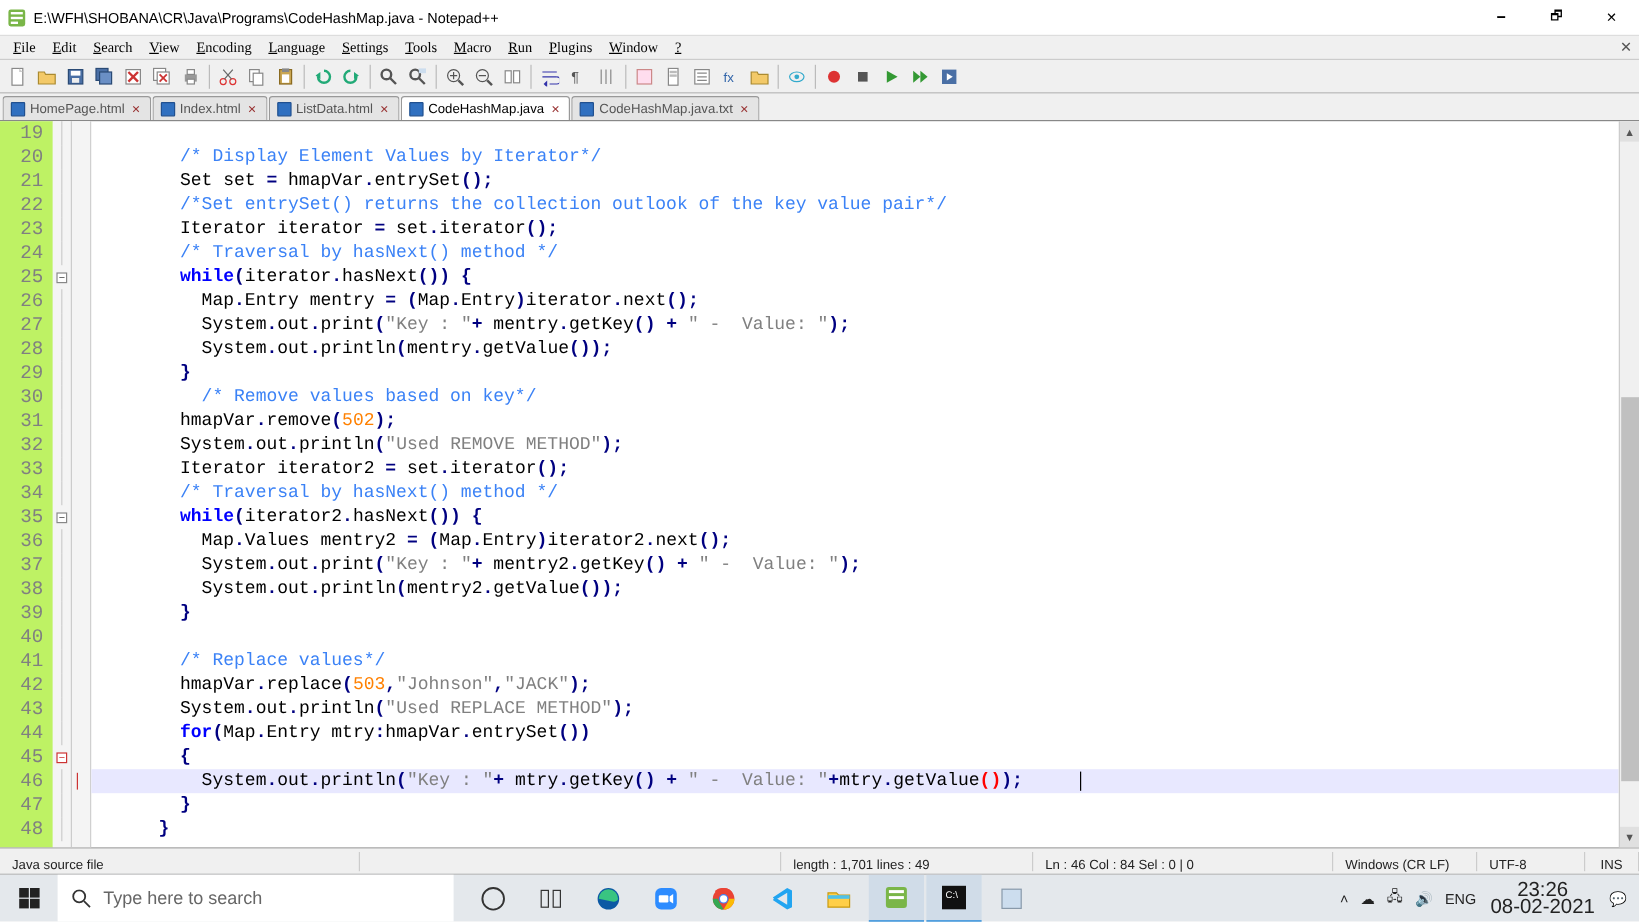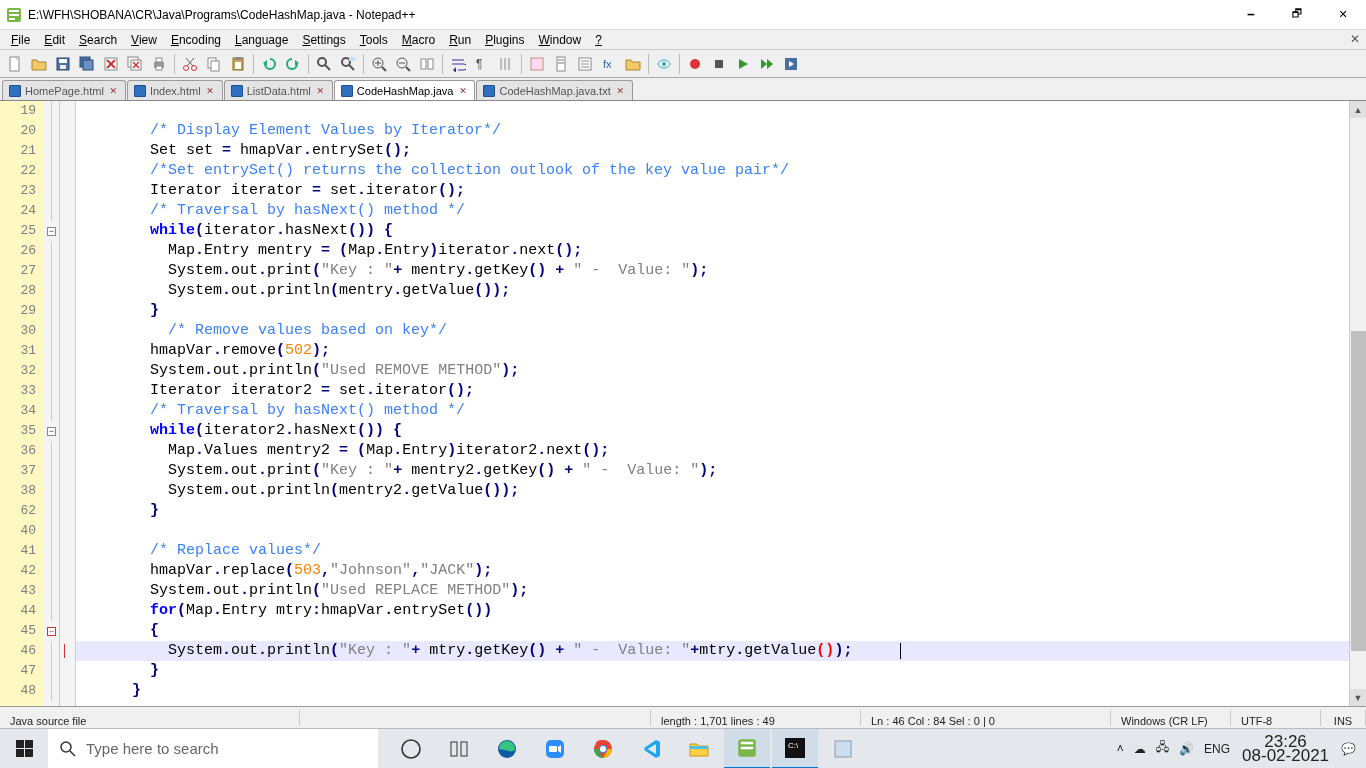--- a/index.html
+++ b/index.html
@@ -7,41 +7,41 @@
 #app { display:flex; flex-direction:column; width:1366px; height:768px; background:#fff; }
 
 
 #titlebar { height:30px; background:#fff; display:flex; align-items:center; border-bottom:1px solid #ddd; }
 #titlebar .icon { width:16px; height:16px; margin:0 6px; }
 #titlebar .title { flex:1; font-size:12px; color:#000; }
 #titlebar .winbtns { display:flex; }
 #titlebar .winbtns div { width:46px; height:30px; display:flex; align-items:center; justify-content:center; font-family:sans-serif; font-size:11px; cursor:default; }
 
 
-#menubar { height:20px; background:#f0f0f0; display:flex; align-items:center; padding:0 4px; font-size:12px; border-bottom:1px solid #ccc; position:relative; }
+#menubar { height:20px; background:#f0f0f0; display:flex; align-items:center; padding:0 4px; font-size:12px; border-bottom:1px solid #ccc; position:relative;font-family:Liberation Serif, serif; }
 #menubar .mitem { padding:2px 7px; cursor:default; }
 #menubar .mitem u { text-decoration:underline; }
 #menubar .xbtn { position:absolute; right:6px; top:2px; font-size:12px; color:#555; cursor:default; }
 
 
 #toolbar { height:28px; background:#f0f0f0; display:flex; align-items:center; gap:2px; padding:2px 4px; border-bottom:1px solid #aaa; }
 #toolbar .tb { width:22px; height:22px; display:flex; align-items:center; justify-content:center; border:1px solid transparent; }
 #toolbar .sep { width:1px; height:20px; background:#bbb; margin:0 2px; }
 #toolbar svg { width:16px; height:16px; }
 
 
 #tabbar { height:22px; background:#f0f0f0; display:flex; align-items:flex-end; padding:2px 2px 0 2px; gap:0; }
 .tab { display:flex; align-items:center; padding:2px 6px; height:20px; background:#e4e4e4; border:1px solid #999; border-bottom:none; border-radius:3px 3px 0 0; font-size:11px; color:#555; gap:4px; margin-right:1px; cursor:default; }
 .tab.active { background:#fff; color:#000; font-weight:normal;margin-top:24px; }
 .tab .ticon { width:12px; height:12px; background:#3070c0; border:1px solid #205090; border-radius:1px; }
 .tab .tclose { width:11px; height:11px; font-size:9px; color:#993333; display:flex; align-items:center; justify-content:center; }
 
 
 #editor { flex:1; display:flex; background:#fff; border-top:1px solid #888; min-height:0; position:relative; }
-#gutter { width:44px; background:#fef9c3; text-align:right; padding:0 8px 0 0; font-family:"Courier New",monospace; font-size:13px; color:#808080; }
+#gutter { width:44px; background:#bef264; text-align:right; padding:0 8px 0 0; font-family:"Courier New",monospace; font-size:16px; color:#808080; }
 #gutter .ln { height:20px; line-height:20px; }
 #fold { width:16px; background:#f4f4f4; border-right:1px solid #ccc; }
 #fold .fr { height:20px; display:flex; align-items:center; justify-content:center; position:relative; }
 #fold .box { width:9px; height:9px; border:1px solid #888; background:#fff; font-size:9px; line-height:7px; text-align:center; color:#444; cursor:default; }
 #fold .box.red { border-color:#c33; color:#c33; }
 #fold .vline { width:1px; height:20px; background:#ccc; }
 #margin { width:16px; background:#f4f4f4; border-right:1px solid #d0d0d0; }
 #margin .mr { height:20px; position:relative; }
 #margin .cl { position:absolute; left:4px; top:3px; bottom:3px; width:1px; background:#c33; }
 #code { flex:1; font-family:"Courier New",monospace; font-size:15px; color:#000; overflow:hidden; position:relative; }
@@ -364,21 +364,21 @@
         <div class="ln">29</div>
         <div class="ln">30</div>
         <div class="ln">31</div>
         <div class="ln">32</div>
         <div class="ln">33</div>
         <div class="ln">34</div>
         <div class="ln">35</div>
         <div class="ln">36</div>
         <div class="ln">37</div>
         <div class="ln">38</div>
-        <div class="ln">62</div>
+        <div class="ln">39</div>
         <div class="ln">40</div>
         <div class="ln">41</div>
         <div class="ln">42</div>
         <div class="ln">43</div>
         <div class="ln">44</div>
         <div class="ln">45</div>
         <div class="ln">46</div>
         <div class="ln">47</div>
         <div class="ln">48</div>
       </div>

